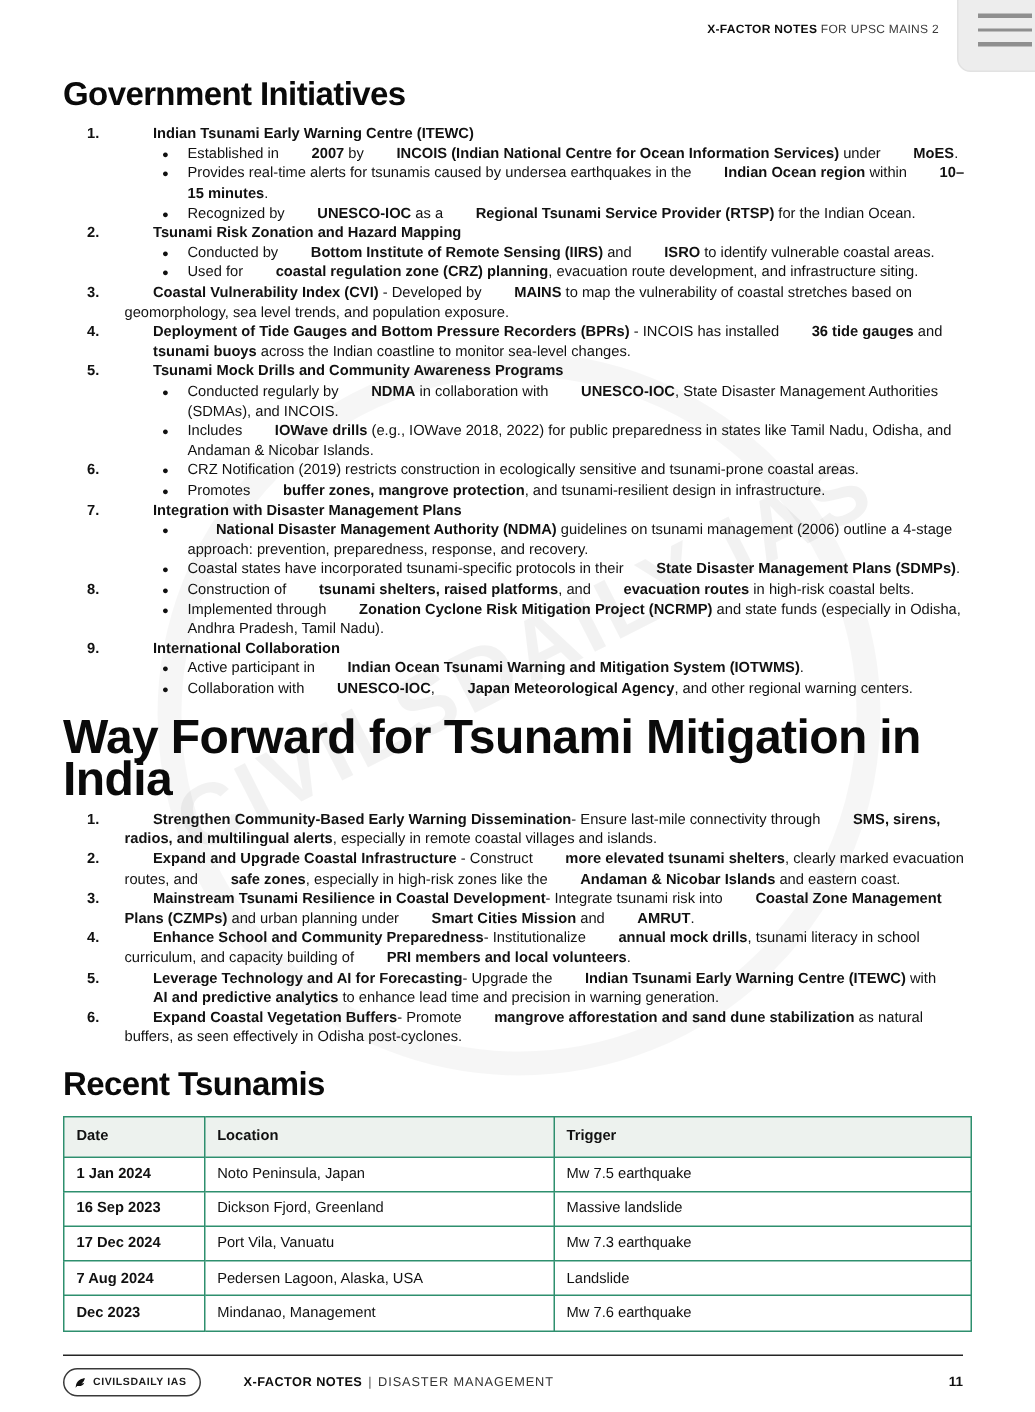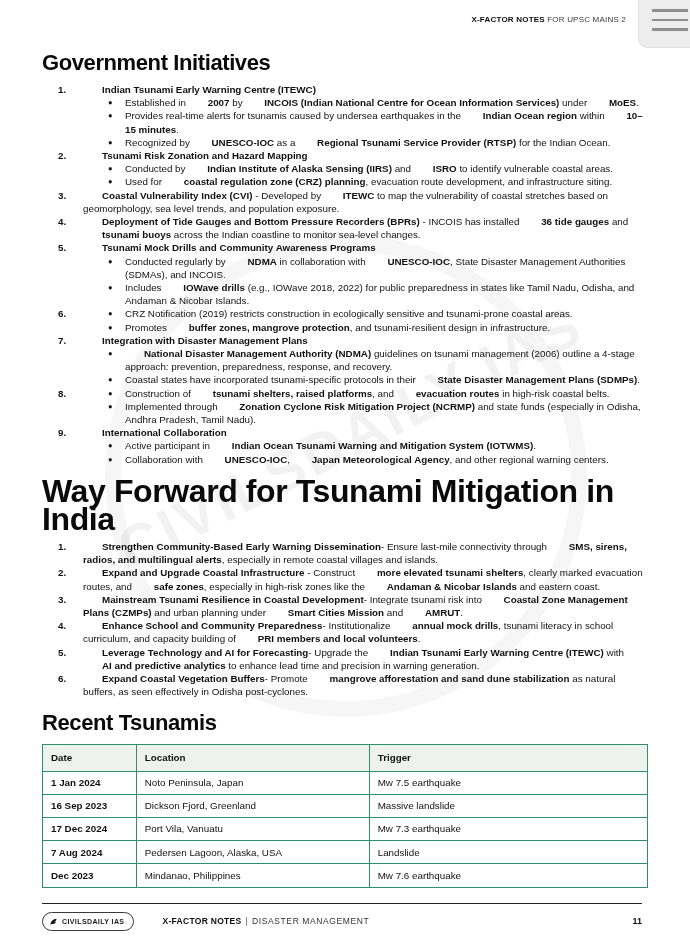--- a/index.html
+++ b/index.html
@@ -106,33 +106,33 @@
           </ul>
         </div>
       </li>
       <li>
         <span class="num">2.</span>
         <div class="ibody">
           <div class="lead"><b>Tsunami Risk Zonation and Hazard Mapping</b></div>
           <ul class="sub">
             <li>
               <span class="dot">●</span>
-              <span class="btext">Conducted by <b>Indian Institute of Alaska Sensing (IIRS)</b> and <b>ISRO</b> to identify vulnerable coastal areas.</span>
+              <span class="btext">Conducted by <b>Bottom Institute of Remote Sensing (IIRS)</b> and <b>ISRO</b> to identify vulnerable coastal areas.</span>
             </li>
             <li>
               <span class="dot">●</span>
               <span class="btext">Used for <b>coastal regulation zone (CRZ) planning</b>, evacuation route development, and infrastructure siting.</span>
             </li>
           </ul>
         </div>
       </li>
       <li>
         <span class="num">3.</span>
         <div class="ibody">
-          <div class="lead"><b>Coastal Vulnerability Index (CVI)</b> - Developed by <b>ITEWC</b> to map the vulnerability of coastal stretches based on geomorphology, sea level trends, and population exposure.</div>
+          <div class="lead"><b>Coastal Vulnerability Index (CVI)</b> - Developed by <b>MAINS</b> to map the vulnerability of coastal stretches based on geomorphology, sea level trends, and population exposure.</div>
         </div>
       </li>
       <li>
         <span class="num">4.</span>
         <div class="ibody">
           <div class="lead"><b>Deployment of Tide Gauges and Bottom Pressure Recorders (BPRs)</b> - INCOIS has installed <b>36 tide gauges</b> and <b>tsunami buoys</b> across the Indian coastline to monitor sea-level changes.</div>
         </div>
       </li>
       <li>
         <span class="num">5.</span>
@@ -284,21 +284,21 @@
           <td>Port Vila, Vanuatu</td>
           <td>Mw 7.3 earthquake</td>
         </tr>
         <tr>
           <td>7 Aug 2024</td>
           <td>Pedersen Lagoon, Alaska, USA</td>
           <td>Landslide</td>
         </tr>
         <tr>
           <td>Dec 2023</td>
-          <td>Mindanao, Philippines</td>
+          <td>Mindanao, Management</td>
           <td>Mw 7.6 earthquake</td>
         </tr>
       </tbody>
   </table>
 
 </div>
 
 <div class="footer">
   <div class="footer-line"></div>
   <div class="footer-row">

